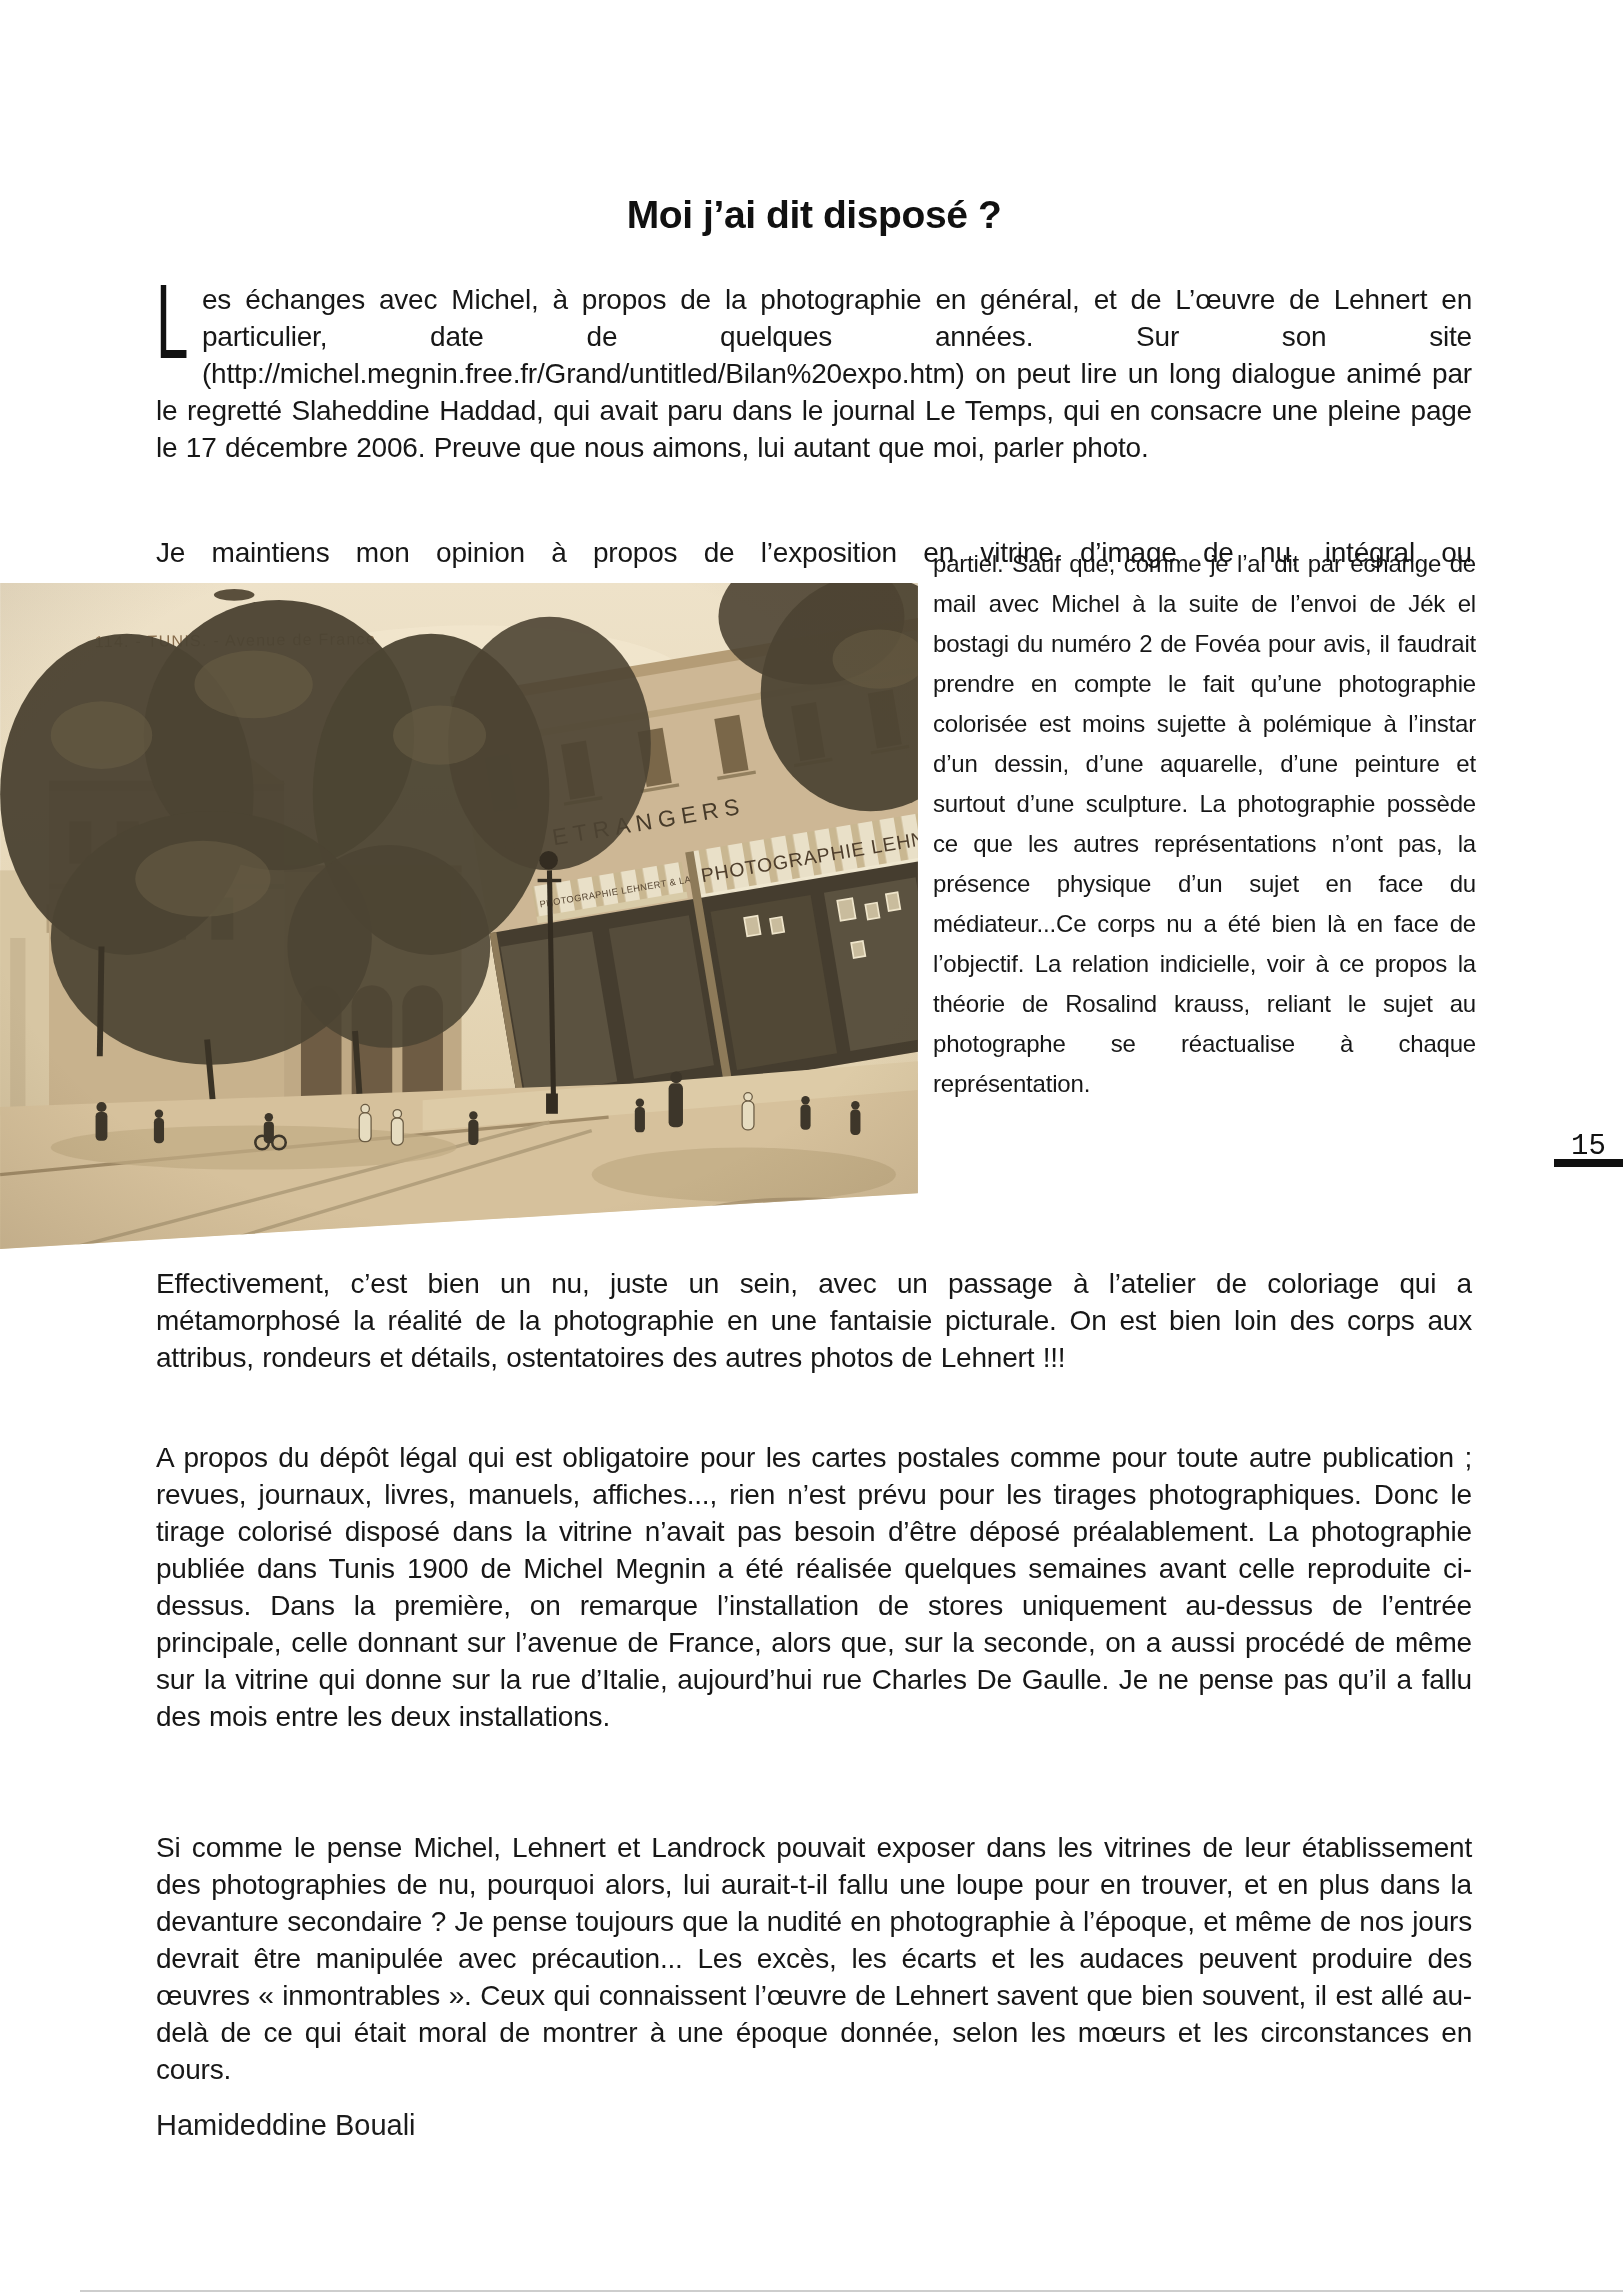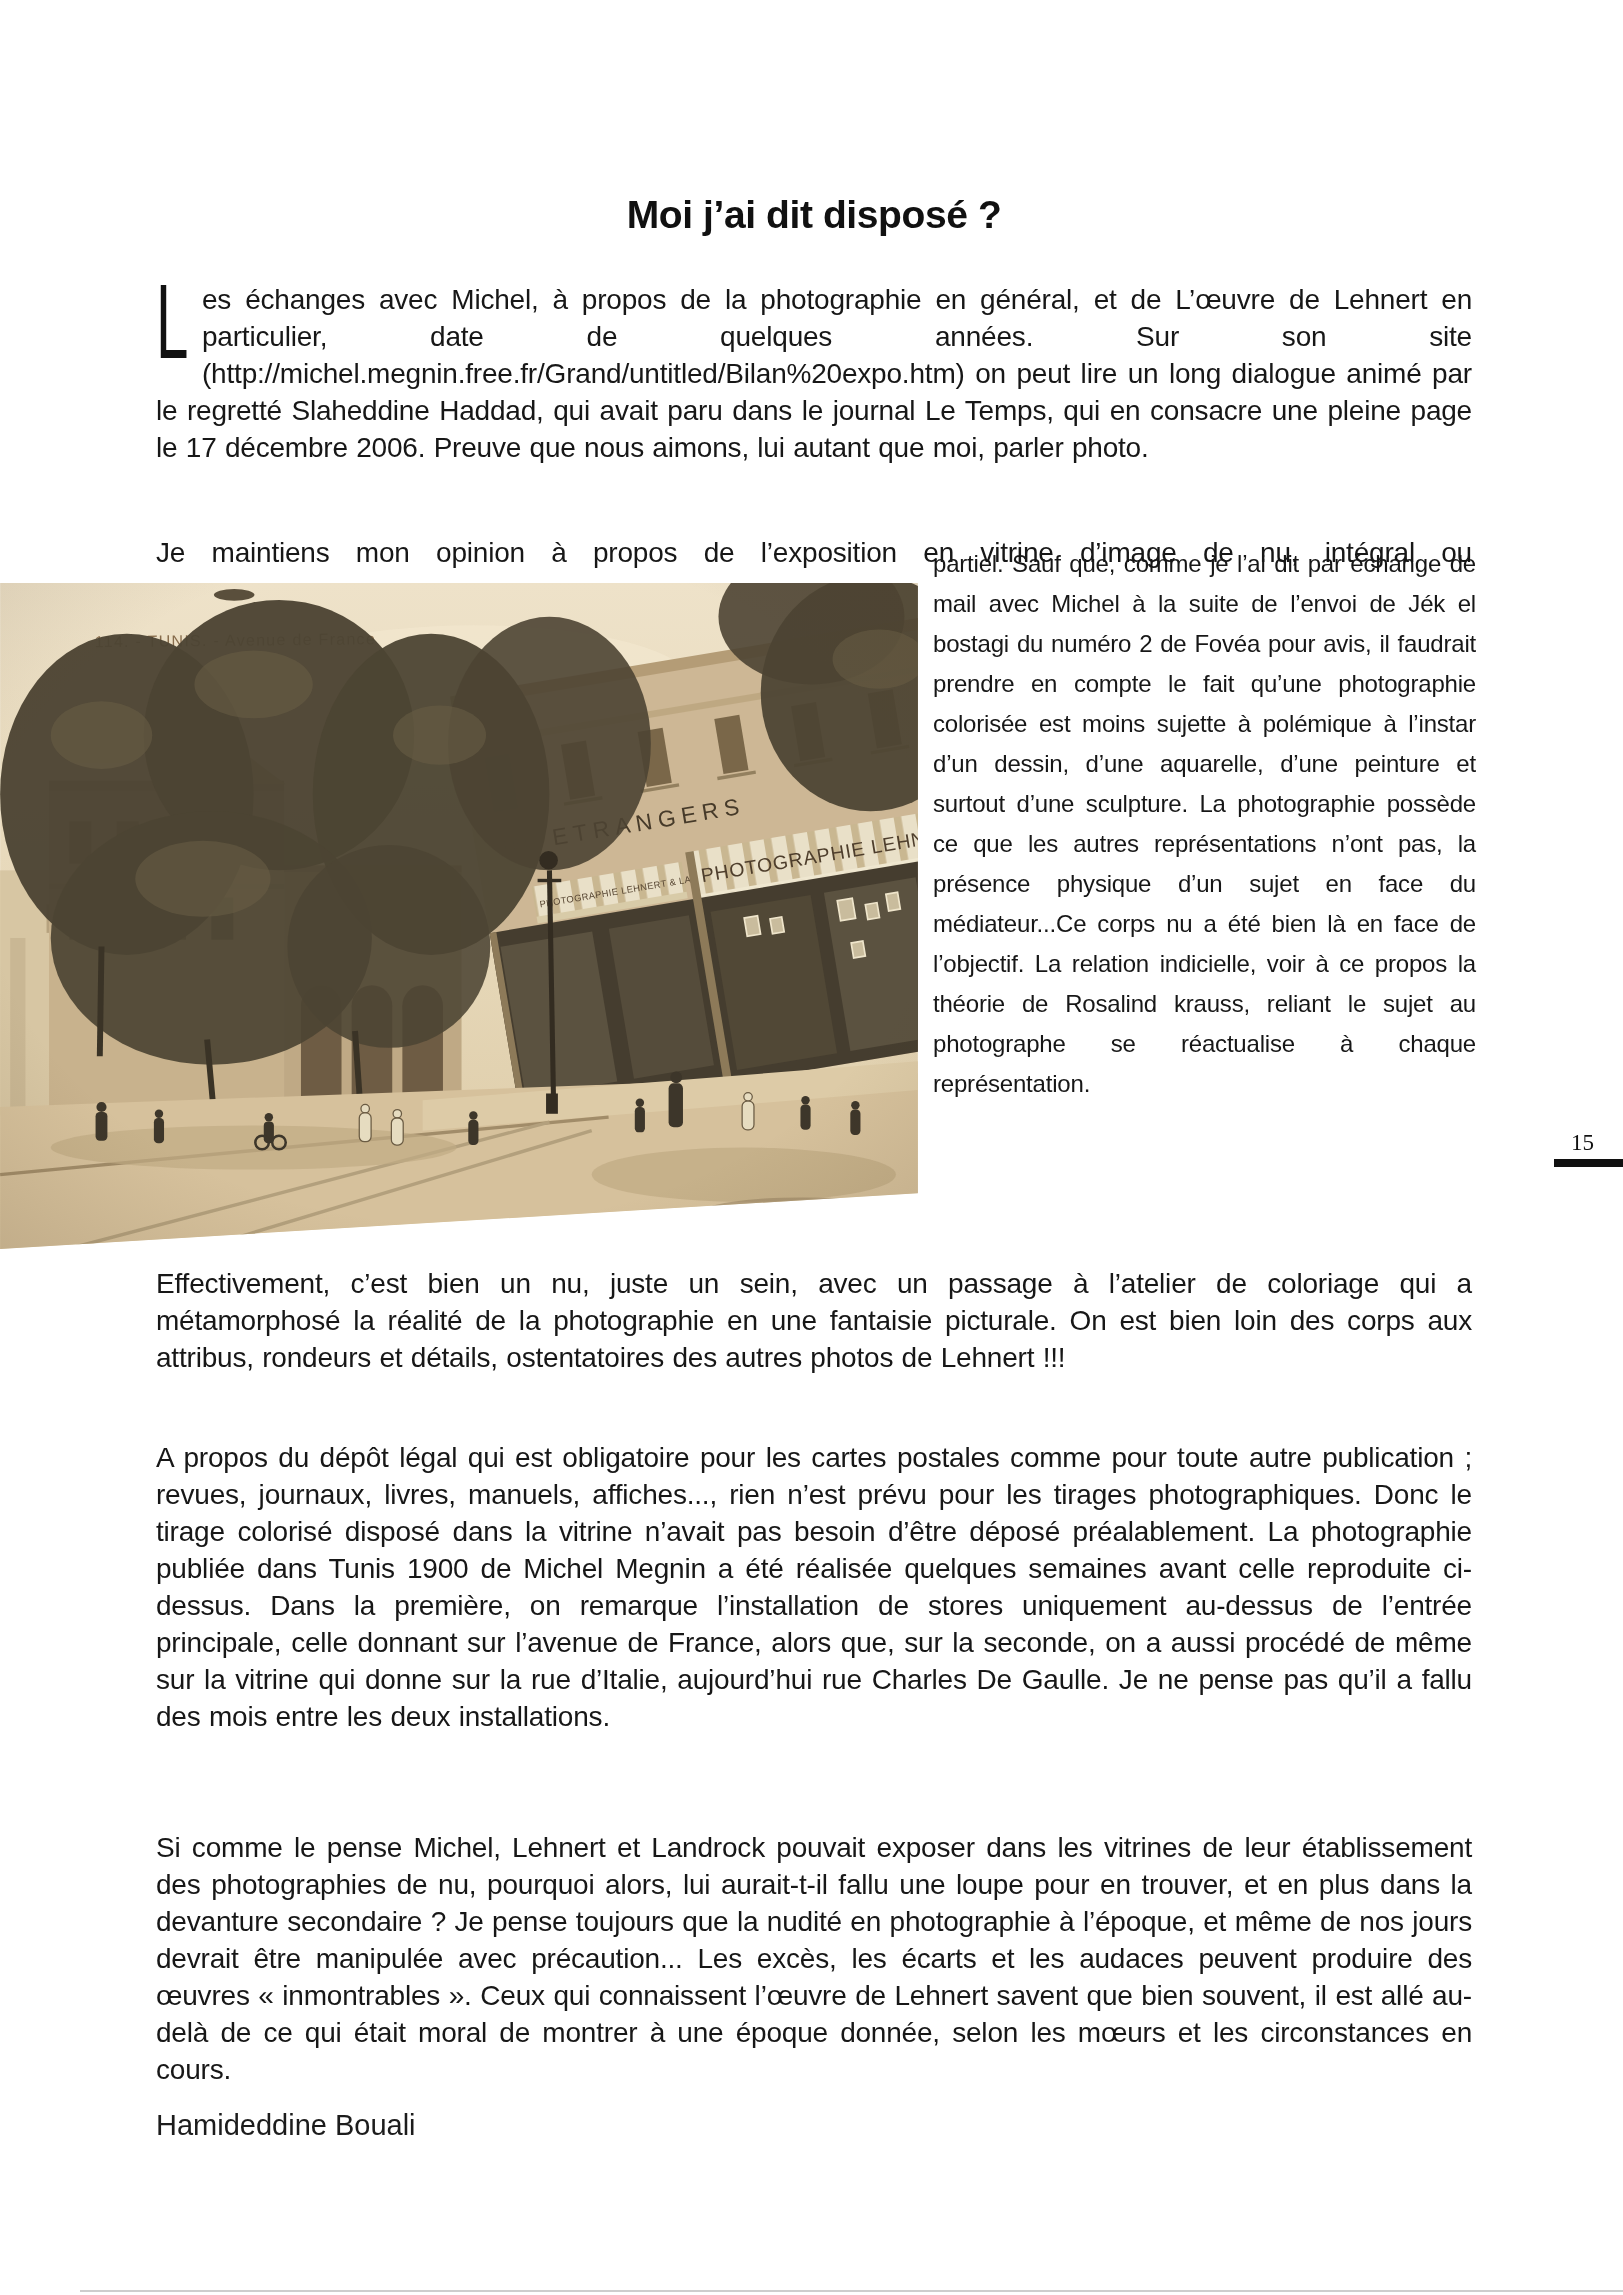--- a/index.html
+++ b/index.html
@@ -31,21 +31,21 @@
   }
   .photo-wrap {
     position:absolute; left:0; top:583px; width:918px; height:666px;
   }
   .signature {
     position:absolute; left:156px; top:2109px; width:1316px;
     text-align:left; font-size:29px; color:#1c1c1c;
   }
   .page-num {
     position:absolute; left:1571px; top:1130px; width:51px;
-    font-family:Liberation Serif, serif; font-size:23px; color:#111;
+    font-family:Liberation Mono, monospace; font-size:29px; color:#111;
   }
   .page-rule {
     position:absolute; left:1554px; top:1159px; width:69px; height:7.6px;
     background:#101010;
   }
   .scan-line {
     position:absolute; left:80px; top:2290px; width:1543px; height:1.7px;
     background:#cdcdcd;
   }
 </style>

